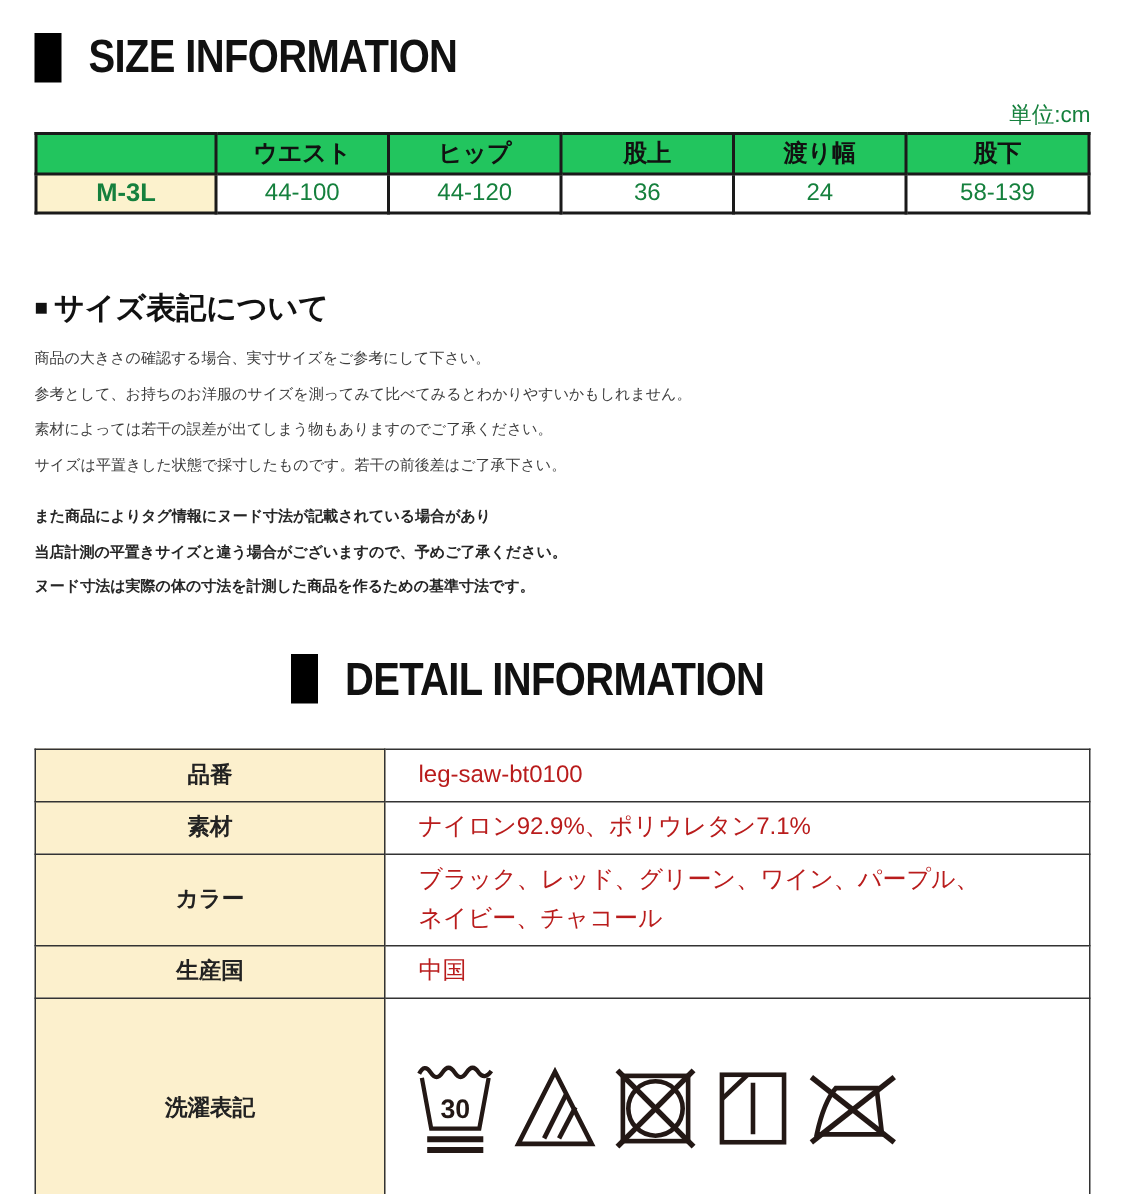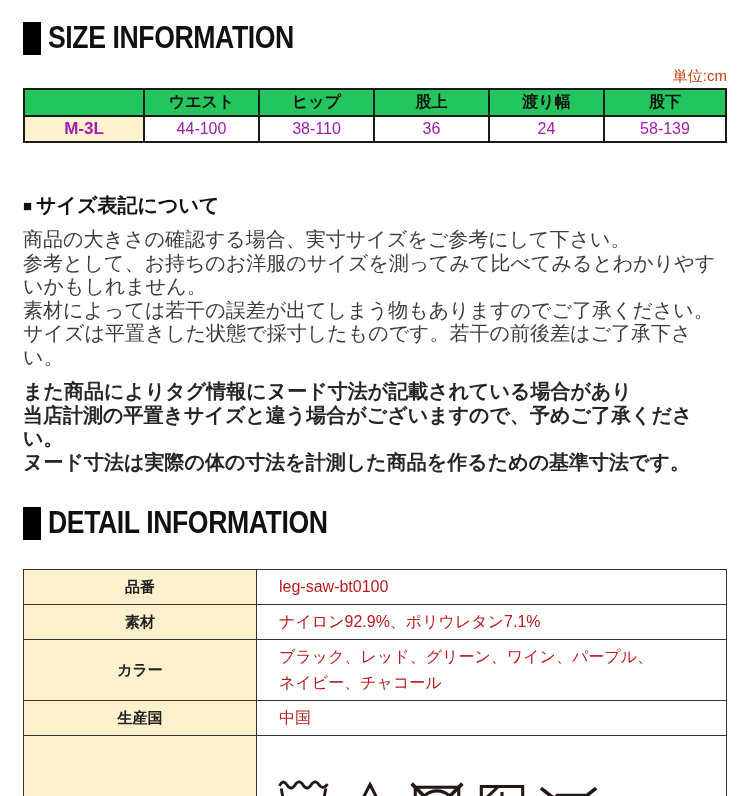--- a/index.html
+++ b/index.html
@@ -1,45 +1,45 @@
 <!DOCTYPE html>
 <html><head>
 <meta charset="utf-8">
 <style>
   html,body{margin:0;padding:0;background:#ffffff;}
   body{width:750px;height:796px;overflow:hidden;
        font-family:"Liberation Sans","DejaVu Sans",sans-serif;color:#333;}
   .page{box-sizing:border-box;width:750px;height:796px;padding:20px 23px 0 23px;}
 
   
-  .sec-h{display:flex;align-items:center;gap:7px;}
+  .sec-h{display:flex;align-items:center;gap:18px;}
   .sec-h .bar{width:18px;height:33px;background:#000;flex:0 0 auto;}
   .sec-h h1{margin:0;font-size:31px;font-weight:600;color:#111;white-space:nowrap;
             transform:scaleX(0.86);transform-origin:left center;letter-spacing:-0.5px;}
 
   
-  .unit{margin-top:11px;margin-bottom:2px;text-align:right;font-size:15px;color:#c2410c;}
+  .unit{margin-top:11px;margin-bottom:2px;text-align:right;font-size:15px;color:#15803d;}
 
   
   table{border-collapse:collapse;table-layout:fixed;width:100%;}
   .size-table th,.size-table td{border:2px solid #1a1a1a;text-align:center;}
   .size-table th{background:#22c55e;font-size:16px;font-weight:bold;color:#111;height:23px;padding:1px 0;}
-  .size-table td{font-size:16px;color:#a21caf;height:22px;padding:1px 0;}
+  .size-table td{font-size:16px;color:#15803d;height:22px;padding:1px 0;}
   .size-table td.rowlabel{background:#FCF2CD;font-weight:bold;font-size:17px;}
 
   
   .notes-heading{margin-top:49px;display:flex;align-items:center;gap:4px;
                  font-size:20px;font-weight:bold;color:#111;}
   .notes-heading .bullet{font-size:15px;line-height:1;}
   .para{margin:9px 0 0 0;}
-  .para p{margin:0;font-size:20px;line-height:23.5px;color:#3d3d3d;}
+  .para p{margin:0;font-size:10px;line-height:23.5px;color:#3d3d3d;}
   .para.bold{margin-top:11px;}
   .para.bold p{font-weight:bold;color:#262626;}
 
-  #detail-heading{margin-top:31px;}
+  #detail-heading{margin-top:31px;justify-content:center;}
 
   
   .detail-table{margin-top:28px;}
   .detail-table th,.detail-table td{border:1px solid #333;}
   .detail-table th{background:#FCF0CD;font-size:15px;font-weight:bold;color:#222;
                    text-align:center;padding:4px 12px;line-height:26px;}
   .detail-table td{font-size:16px;color:#b91c1c;text-align:left;
                    padding:4px 10px 4px 22px;line-height:26px;white-space:pre-line;}
   .detail-table .row-care td{padding:14px 0 14px 18px;}
   .care-icons{display:flex;align-items:center;gap:9px;}
@@ -72,21 +72,21 @@
         <th></th>
         <th>ウエスト</th>
         <th>ヒップ</th>
         <th>股上</th>
         <th>渡り幅</th>
         <th>股下</th>
       </tr>
       <tr>
         <td class="rowlabel">M-3L</td>
         <td>44-100</td>
-        <td>38-110</td>
+        <td>44-120</td>
         <td>36</td>
         <td>24</td>
         <td>58-139</td>
       </tr>
     </tbody>
   </table>
 
   <div class="notes-heading">
     <span class="bullet">■</span>
     <span>サイズ表記について</span>

